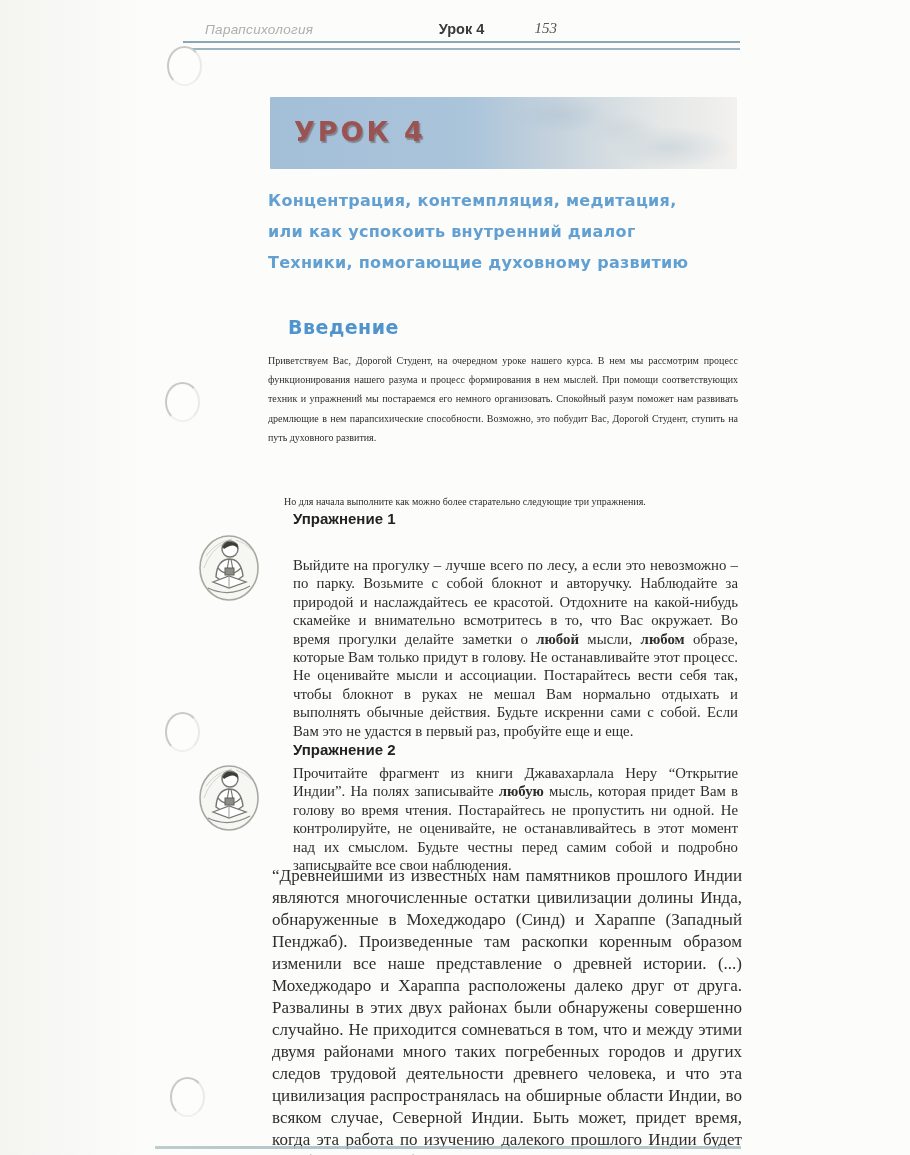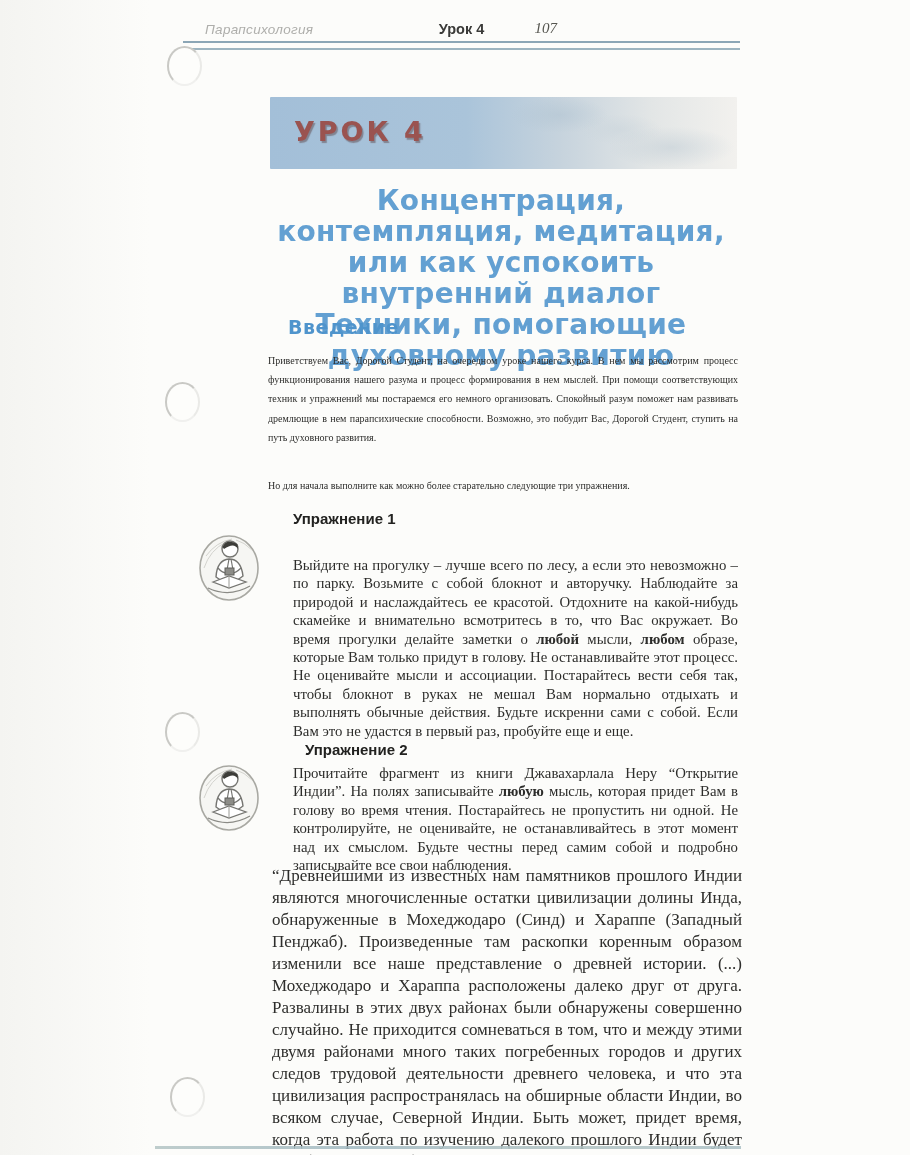--- a/index.html
+++ b/index.html
@@ -42,23 +42,23 @@
     border-radius:1px;
   }
   .banner-label{
     position:absolute;left:24px;top:19px;
     font:bold 27px "DejaVu Sans",sans-serif;
     letter-spacing:3px;color:#9a5350;
     text-shadow:1.5px 1.5px 1px rgba(84,56,56,.45);
   }
   
   .lesson-title{
-    position:absolute;left:268px;top:185px;width:466px;text-align:center;
+    position:absolute;left:268px;top:185px;width:466px;text-align:left;
     font-family:"DejaVu Sans",sans-serif;font-weight:bold;
-    font-size:28px;line-height:31px;color:#63a0d2;letter-spacing:.3px;
+    font-size:16px;line-height:31px;color:#63a0d2;letter-spacing:.3px;
   }
   
   .sec-heading{
     position:absolute;left:268px;
     font-family:"DejaVu Sans",sans-serif;font-weight:bold;
     font-size:19px;color:#4f94cc;letter-spacing:.5px;margin-left:20px;
   }
   .body-p{
     position:absolute;text-align:justify;
     font-family:"Liberation Serif",serif;color:#2d2d2b;
@@ -87,41 +87,41 @@
     opacity:.85;
   }
 </style>
 </head>
 <body>
 
 <div class="page">
 
   <div class="hdr-left">Парапсихология</div>
   <div class="hdr-center">Урок 4</div>
-  <div class="hdr-right">107</div>
+  <div class="hdr-right">153</div>
   <div class="hdr-rule"></div>
 
   <div class="hole" style="left:167px;top:46px;"></div>
   <div class="hole" style="left:165px;top:382px;"></div>
   <div class="hole" style="left:165px;top:712px;"></div>
   <div class="hole" style="left:170px;top:1077px;"></div>
 
   <div class="banner">
     <div class="banner-label">УРОК 4</div>
   </div>
 
   <div class="lesson-title">
     <div>Концентрация, контемпляция, медитация,</div>
     <div>или как успокоить внутренний диалог</div>
     <div>Техники, помогающие духовному развитию</div>
   </div>
 
   <div class="sec-heading" style="top:316px;">Введение</div>
   <p class="body-p intro-p" style="top:351px;margin:0;">Приветствуем Вас, Дорогой Студент, на очередном уроке нашего курса. В нем мы рассмотрим процесс функционирования нашего разума и процесс формирования в нем мыслей. При помощи соответствующих техник и упражнений мы постараемся его немного организовать. Спокойный разум поможет нам развивать дремлющие в нем парапсихические способности. Возможно, это побудит Вас, Дорогой Студент, ступить на путь духовного развития.</p>
-  <p class="body-p intro-p" style="top:476px;margin:0;">Но для начала выполните как можно более старательно следующие три упражнения.</p>
+  <p class="body-p intro-p" style="top:476px;margin:16px;">Но для начала выполните как можно более старательно следующие три упражнения.</p>
 
   <svg class="ex-icon" style="top:532px;" viewBox="0 0 66 70">
     <ellipse cx="33" cy="36" rx="29" ry="32" fill="#f6f6f3" stroke="#a8a8a2" stroke-width="1.6"></ellipse>
     <path d="M10 24 Q20 10 36 7 M8 36 Q14 18 30 10 M56 18 Q48 10 40 8" stroke="#d3d3ce" stroke-width="1" fill="none"></path>
     <circle cx="34" cy="17" r="8" fill="#ffffff" stroke="#767672" stroke-width="1.4"></circle>
     <path d="M26.5 15 Q30 6.5 41.5 12 L42 17 Q38 10 28 17 Z" fill="#3c3c38"></path>
     <path d="M20 45 Q21 28 33 27 Q45 27 47 44 L40 49 L26 49 Z" fill="#ffffff" stroke="#767672" stroke-width="1.4"></path>
     <path d="M33 27 L31 38 M35 27 L37 38" stroke="#767672" stroke-width="1.2" fill="none"></path>
     <path d="M22 36 Q27 42 33 41 M45 36 Q39 42 34 41" stroke="#767672" stroke-width="1.3" fill="none"></path>
     <rect x="29" y="36" width="9" height="7" fill="#8d8d88" stroke="#5f5f5a" stroke-width="1"></rect>
@@ -138,20 +138,20 @@
     <circle cx="34" cy="17" r="8" fill="#ffffff" stroke="#767672" stroke-width="1.4"></circle>
     <path d="M26.5 15 Q30 6.5 41.5 12 L42 17 Q38 10 28 17 Z" fill="#3c3c38"></path>
     <path d="M20 45 Q21 28 33 27 Q45 27 47 44 L40 49 L26 49 Z" fill="#ffffff" stroke="#767672" stroke-width="1.4"></path>
     <path d="M33 27 L31 38 M35 27 L37 38" stroke="#767672" stroke-width="1.2" fill="none"></path>
     <path d="M22 36 Q27 42 33 41 M45 36 Q39 42 34 41" stroke="#767672" stroke-width="1.3" fill="none"></path>
     <rect x="29" y="36" width="9" height="7" fill="#8d8d88" stroke="#5f5f5a" stroke-width="1"></rect>
     <path d="M17 50 L33 44 L50 50 L33 56 Z" fill="#ffffff" stroke="#767672" stroke-width="1.3"></path>
     <path d="M33 44 L33 56" stroke="#9a9a94" stroke-width="1"></path>
     <path d="M12 56 Q33 66 54 54" stroke="#8b8b86" stroke-width="1.3" fill="none"></path>
   </svg>
-  <div class="ex-heading" style="top:741px;margin-left:12px;">Упражнение 2</div>
+  <div class="ex-heading" style="top:741px;">Упражнение 2</div>
   <p class="body-p ex-body" style="top:764px;margin:0;"><span>Прочитайте фрагмент из книги Джавахарлала Неру “Открытие Индии”. На полях записывайте </span><span class="bold">любую</span><span> мысль, которая придет Вам в голову во время чтения. Постарайтесь не пропустить ни одной. Не контролируйте, не оценивайте, не останавливайтесь в этот момент над их смыслом. Будьте честны перед самим собой и подробно записывайте все свои наблюдения.</span></p>
 
   <p class="body-p quote-p" style="top:865px;margin:0;">“Древнейшими из известных нам памятников прошлого Индии являются многочисленные остатки цивилизации долины Инда, обнаруженные в Мохеджодаро (Синд) и Хараппе (Западный Пенджаб). Произведенные там раскопки коренным образом изменили все наше представление о древней истории. (...) Мохеджодаро и Хараппа расположены далеко друг от друга. Развалины в этих двух районах были обнаружены совершенно случайно. Не приходится сомневаться в том, что и между этими двумя районами много таких погребенных городов и других следов трудовой деятельности древнего человека, и что эта цивилизация распространялась на обширные области Индии, во всяком случае, Северной Индии. Быть может, придет время, когда эта работа по изучению далекого прошлого Индии будет возобновлена, и будут сделаны крупнейшие открытия. Уже сейчас следы этой цивилизации обнаружены в таких отдаленных местах, как Катхиявар на западе и район Амбала в Пенджабе, и есть основание считать, что она</p>
 
   <div class="bottom-rule"></div>
 
 </div>
 
 </body></html>

